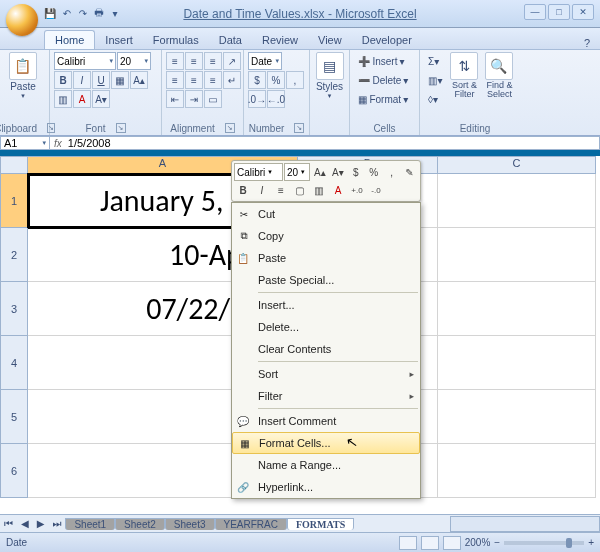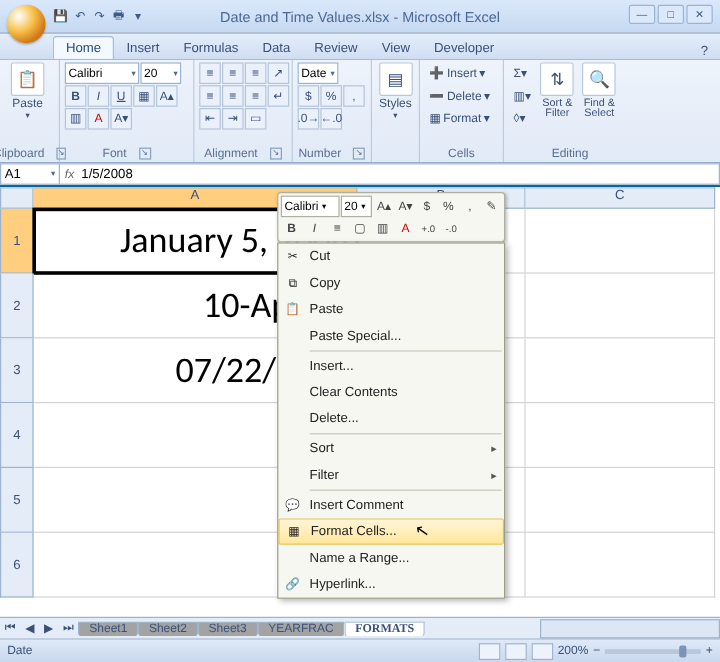--- a/index.html
+++ b/index.html
@@ -3,21 +3,21 @@
 <meta charset="utf-8">
 <style>
   * { box-sizing: border-box; margin: 0; padding: 0; font-family: "Segoe UI", Tahoma, sans-serif; }
   body { width: 600px; height: 552px; background: #fff; overflow: hidden; position: relative; user-select: none; }
 
   
   .titlebar { height: 28px; background: linear-gradient(#dbe8fb, #c5d9f1); display: flex; align-items: center; position: relative; border-bottom: 1px solid #8ba0bc; }
   .orb { width: 32px; height: 32px; background: radial-gradient(circle at 30% 30%, #fff, #f7c04a 40%, #d37d1a 70%, #a85c0e); border-radius: 50%; position: absolute; left: 6px; top: 4px; z-index: 10; box-shadow: 0 1px 2px rgba(0,0,0,.3); }
   .qat { margin-left: 44px; display: flex; gap: 2px; align-items: center; }
   .qat-icon { width: 14px; height: 14px; display:flex; align-items:center; justify-content:center; font-size:10px; color:#3b5b8c; }
-  .title-text { position: absolute; left: 50%; transform: translateX(-50%); font-size: 12px; color: #4a6a94; }
+  .title-text { position: absolute; left: 50%; transform: translateX(-50%); font-size: 12px; color: #4a6a94; text-decoration: underline; }
   .winbtns { position:absolute; right:6px; top:4px; display:flex; gap:2px; }
   .winbtn { width:22px; height:16px; background:#dce9fa; border:1px solid #9bb4d6; border-radius:2px; font-size:9px; display:flex; align-items:center; justify-content:center; color:#3b5b8c; }
 
   
   .ribbon-tabs { height: 22px; background: linear-gradient(#e3edfb, #d1def2); display:flex; align-items:flex-end; padding-left: 44px; border-bottom:1px solid #a7bcd9; gap:0; }
   .ribtab { font-size: 11px; padding: 3px 10px; color:#3b5078; cursor:default; }
   .ribtab.active { background:#f4f9ff; border:1px solid #a7bcd9; border-bottom:none; border-radius:3px 3px 0 0; color:#2a4b7c; }
   .rib-help { margin-left:auto; padding-right:10px; color:#3b5078; font-size:11px; }
 
   
@@ -29,21 +29,21 @@
   .bigbtn { width:38px; display:flex; flex-direction:column; align-items:center; font-size:10px; color:#3b5078; }
   .bigbtn .icn { width:28px; height:28px; background:#fff; border:1px solid #b8c7db; border-radius:2px; margin-bottom:1px; display:flex; align-items:center; justify-content:center; font-size:14px;}
   .stack { display:flex; flex-direction:column; gap:1px; }
   .smbtn { height:18px; font-size:10px; border:1px solid transparent; padding:0 3px; display:flex; align-items:center; gap:2px; color:#3b5078; white-space:nowrap;}
   .combo { height:18px; background:#fff; border:1px solid #9db3cf; font-size:10px; padding:0 2px; display:flex; align-items:center; justify-content:space-between; }
   .combo .arr { font-size:7px; color:#4a6a94; }
   .btnrow { display:flex; gap:1px; }
   .sq { width:18px; height:18px; border:1px solid #b4c5da; background:#eaf1fb; font-size:10px; display:flex; align-items:center; justify-content:center; color:#3b5078; }
 
   
-  .fbar { height:20px; display:flex; border-bottom:2px solid #0369a1; }
+  .fbar { height:20px; display:flex; border-bottom:6px solid #0369a1; }
   .namebox { width:50px; background:#fff; border:1px solid #9db3cf; font-size:11px; padding:1px 3px; display:flex; justify-content:space-between; align-items:center;}
   .fbox { flex:1; background:#fff; border:1px solid #9db3cf; border-left:none; font-size:11px; padding:1px 4px; display:flex; align-items:center; gap:6px;}
   .fbox .fx { font-style:italic; color:#666; font-size:10px; }
 
   
   .grid { position:relative; height: 344px; overflow:hidden; background:#fff; }
   .colhdr-row { display:flex; height:18px; }
   .selall { width:28px; background:#e4ecf7; border:1px solid #9db3cf;}
   .colhdr { background:#e4ecf7; border:1px solid #9db3cf; border-left:none; font-size:11px; text-align:center; color:#3b5078;}
   .colhdr.sel { background:#ffcf7f; }
@@ -353,24 +353,24 @@
       <span>Paste</span>
     </div>
   <div class="ctx-item">
       <span>Paste Special...</span>
     </div>
   <div class="ctx-sep"></div>
   <div class="ctx-item">
       <span>Insert...</span>
     </div>
   <div class="ctx-item">
+      <span>Delete...</span>
+    </div>
+  <div class="ctx-item">
       <span>Clear Contents</span>
-    </div>
-  <div class="ctx-item">
-      <span>Delete...</span>
     </div>
   <div class="ctx-sep"></div>
   <div class="ctx-item ctx-sub">
       <span>Sort</span>
     </div>
   <div class="ctx-item ctx-sub">
       <span>Filter</span>
     </div>
   <div class="ctx-sep"></div>
   <div class="ctx-item">

